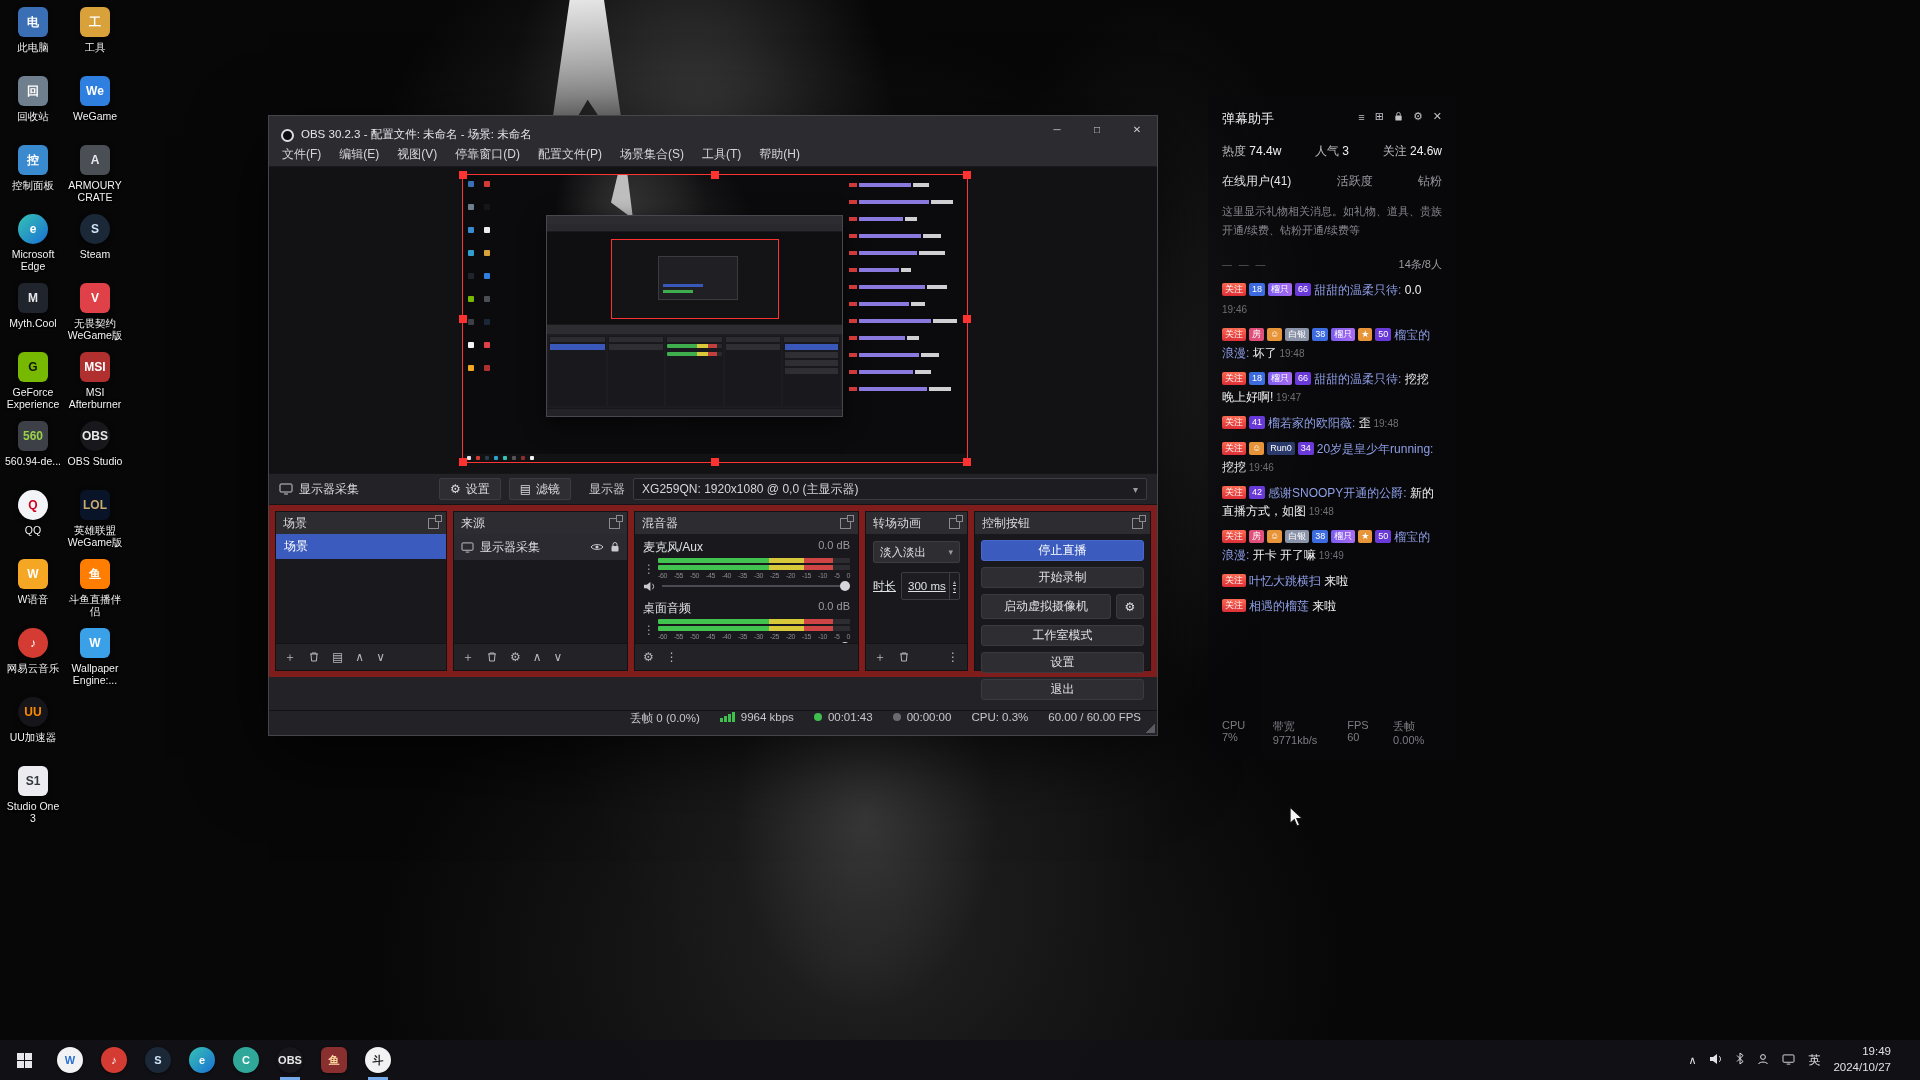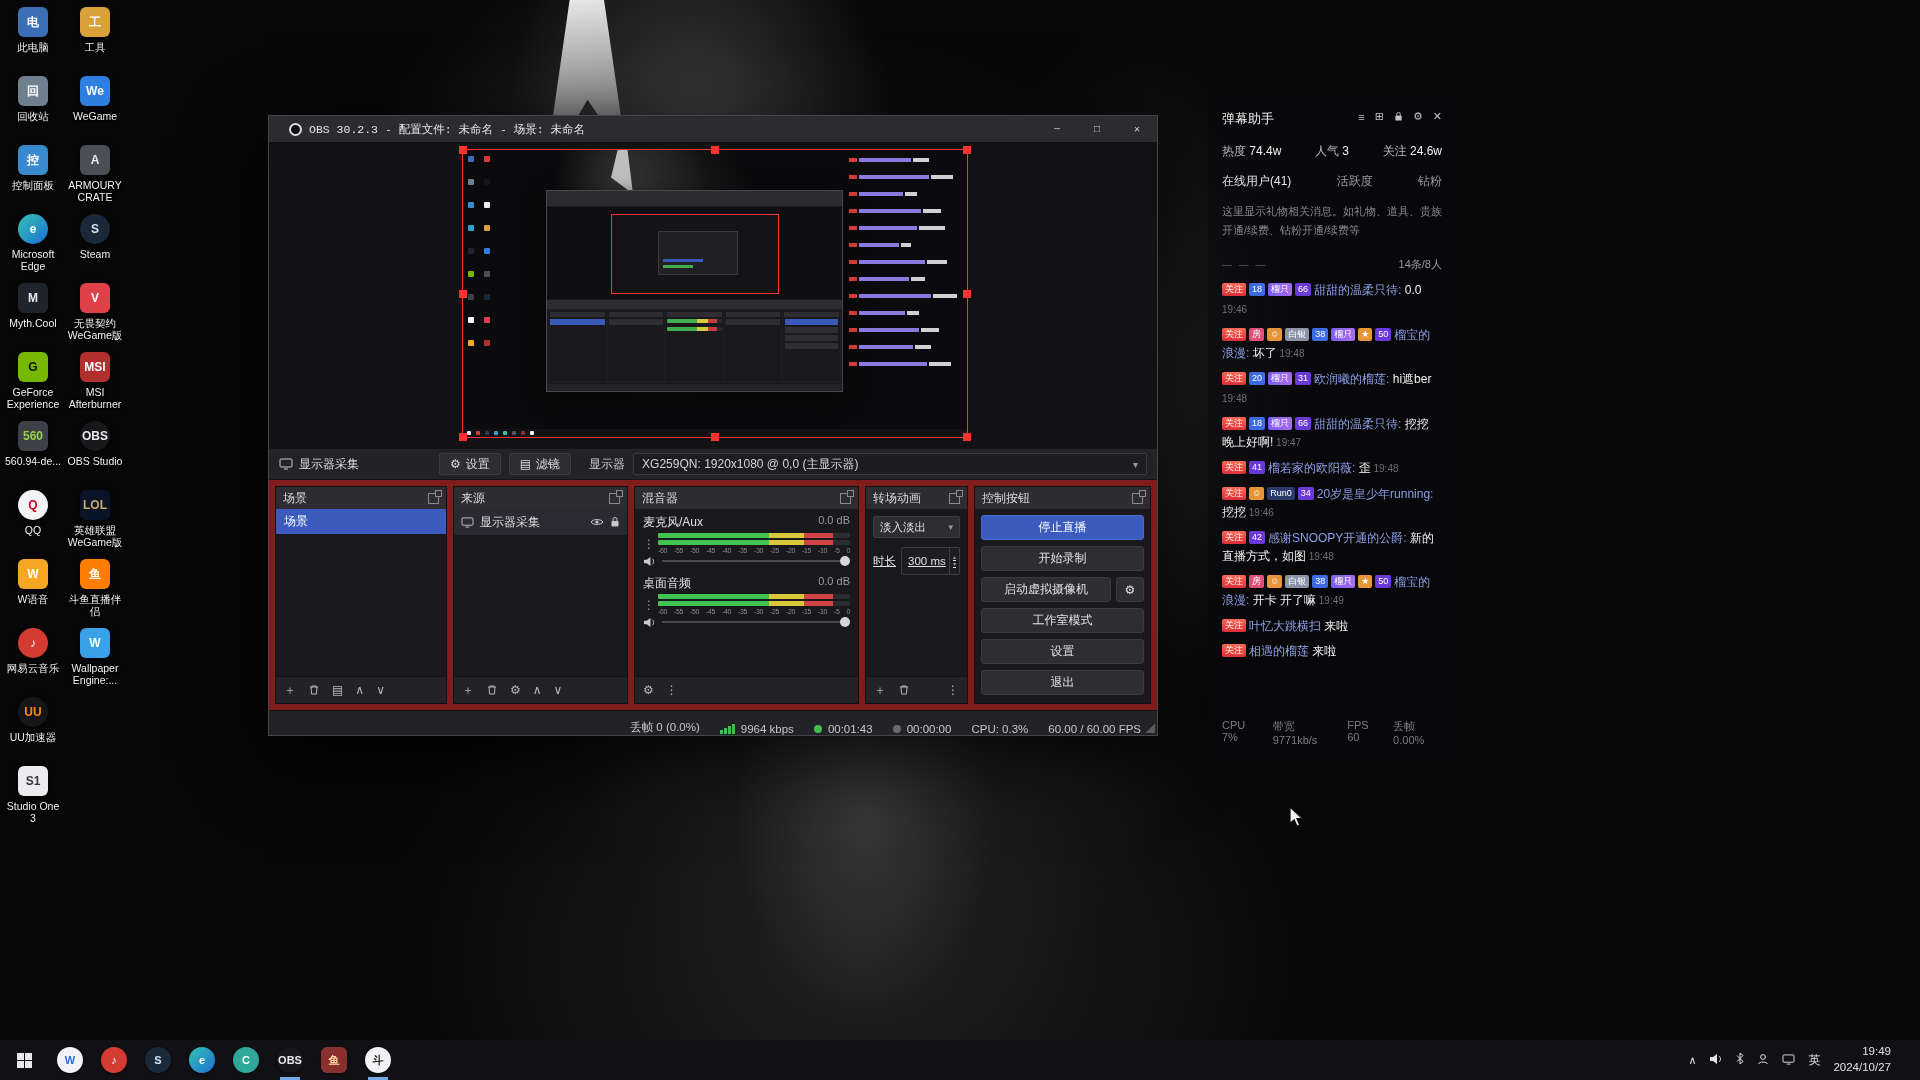--- a/index.html
+++ b/index.html
@@ -21,21 +21,21 @@
 
   
   .desktop-icons{position:absolute;left:2px;top:2px;display:grid;grid-template-rows:repeat(12,69px);grid-auto-flow:column;grid-auto-columns:62px;z-index:2;}
   .dicon{display:flex;flex-direction:column;align-items:center;padding-top:5px;gap:4px;}
   .dimg{width:30px;height:30px;border-radius:6px;display:flex;align-items:center;justify-content:center;font-size:12px;font-weight:bold;box-shadow:0 2px 5px rgba(0,0,0,.55);}
   .dimg.circ{border-radius:50%;}
   .dlabel{font-size:10.5px;color:#f2f2f2;text-align:center;line-height:1.15;text-shadow:0 1px 2px #000,0 0 3px #000;max-width:60px;overflow:hidden;display:-webkit-box;-webkit-line-clamp:2;-webkit-box-orient:vertical;}
 
   
   .obs-window{position:absolute;left:268px;top:115px;width:890px;height:621px;background:#232327;border:1px solid #45454b;box-shadow:0 22px 70px rgba(0,0,0,.72);display:flex;flex-direction:column;color:#dfe0e3;font-size:12px;z-index:5;box-sizing:border-box;}
-  .titlebar{height:26px;flex:0 0 26px;display:flex;align-items:center;background:#2b2b30;padding-left:20px;gap:7px;font-family:Liberation Mono, monospace;}
+  .titlebar{height:26px;flex:0 0 26px;display:flex;align-items:flex-end;background:#2b2b30;padding-left:12px;gap:7px;}
   .obs-logo{width:13px;height:13px;border-radius:50%;background:#0d0d10;border:2px solid #dcdce0;box-sizing:border-box;}
   .title-text{font-size:11.5px;color:#e6e6ea;}
   .win-btns{margin-left:auto;display:flex;height:100%;}
   .win-btn{width:40px;height:100%;background:none;border:none;color:#cfcfd4;font-size:10px;display:flex;align-items:center;justify-content:center;font-family:inherit;cursor:default;}
   .menubar{height:24px;flex:0 0 24px;display:flex;align-items:center;background:#2b2b30;border-bottom:1px solid #1a1a1e;padding-left:4px;}
   .menu-item{padding:0 9px;font-size:12px;color:#d6d6da;}
 
   
   .preview{flex:0 0 306px;position:relative;background:#121215;overflow:hidden;}
   .capture{position:absolute;left:193px;top:7px;width:506px;height:289px;background:#0b0b0d;border:1px solid #ff3232;box-sizing:border-box;}
@@ -117,21 +117,21 @@
   .spin{flex:1;height:28px;background:#1d1d21;border:1px solid #3c3c42;border-radius:2px;display:flex;align-items:center;padding-left:6px;box-sizing:border-box;}
   .spin .arrows{margin-left:auto;display:flex;flex-direction:column;align-items:center;justify-content:center;height:100%;padding:0 3px;border-left:1px solid #3c3c42;color:#9a9aa0;font-size:6px;line-height:1.15;}
   .ctl-body{padding:6px;display:flex;flex-direction:column;gap:6px;}
   .ctl-btn{height:25px;background:#2d2d32;border:1px solid #3a3a40;border-radius:3px;color:#e2e2e6;font-size:12px;font-family:inherit;width:100%;}
   .ctl-btn.primary{background:#3b5bbf;border-color:#4868cf;color:#fff;}
   .ctl-row{display:flex;gap:5px;}
   .ctl-row .ctl-btn:first-child{flex:1;}
   .ctl-btn.gear{width:28px;flex:0 0 28px;padding:0;}
 
   
-  .statusbar{flex:0 0 24px;display:flex;align-items:flex-end;justify-content:flex-end;gap:20px;padding:0 16px 0 10px;background:#232327;border-top:1px solid #131316;font-size:11.5px;color:#c6c6cc;position:relative;}
+  .statusbar{flex:0 0 24px;display:flex;align-items:flex-start;justify-content:flex-end;gap:20px;padding:0 16px 0 10px;background:#232327;border-top:1px solid #131316;font-size:11.5px;color:#c6c6cc;position:relative;margin-top:33px;}
   .sb-item{display:flex;align-items:center;}
   .sig{display:inline-flex;align-items:flex-end;gap:1px;margin-right:6px;}
   .sig i{width:3px;background:#3fbf4f;display:block;}
   .sig i:nth-child(1){height:4px;}.sig i:nth-child(2){height:6px;}.sig i:nth-child(3){height:8px;}.sig i:nth-child(4){height:10px;}
   .dot{display:inline-block;width:8px;height:8px;border-radius:50%;margin-right:6px;}
   .dot.live{background:#3fbf4f;}
   .dot.rec{background:#6a6a70;}
   .grip{position:absolute;right:2px;bottom:2px;width:10px;height:10px;background:linear-gradient(135deg,transparent 55%,#5a5a60 55%);}
 
   
@@ -289,20 +289,30 @@
     <header class="titlebar">
       <span class="obs-logo"></span>
       <span class="title-text">OBS 30.2.3 - 配置文件: 未命名 - 场景: 未命名</span>
       <span class="win-btns">
         <button class="win-btn">─</button>
         <button class="win-btn">□</button>
         <button class="win-btn">✕</button>
       </span>
     </header>
 
+    <nav class="menubar">
+        <span class="menu-item">文件(F)</span>
+        <span class="menu-item">编辑(E)</span>
+        <span class="menu-item">视图(V)</span>
+        <span class="menu-item">停靠窗口(D)</span>
+        <span class="menu-item">配置文件(P)</span>
+        <span class="menu-item">场景集合(S)</span>
+        <span class="menu-item">工具(T)</span>
+        <span class="menu-item">帮助(H)</span>
+      </nav>
 
     <div class="preview">
       <div class="capture">
         <div class="cap-wp"></div>
         <div class="cap-icons">
             <i style="background: rgb(58, 111, 181);"></i>
             <i style="background: rgb(111, 127, 142);"></i>
             <i style="background: rgb(58, 138, 208);"></i>
             <i style="background: rgb(47, 159, 208);"></i>
             <i style="background: rgb(32, 36, 44);"></i>
@@ -744,21 +754,20 @@
       <span>钻粉</span>
     </div>
     <p class="dm-notice">这里显示礼物相关消息。如礼物、道具、贵族开通/续费、钻粉开通/续费等</p>
     <div class="dm-divider">
       <span class="dash">— — —</span>
       <span class="count">14条/8人</span>
     </div>
     <div class="dm-list">
         <div class="chat-msg"><span class="badge b-follow">关注</span><span class="badge b-lvl">18</span><span class="badge b-medal">榴只</span><span class="badge b-vip">66</span><span class="chat-user">甜甜的温柔只待:</span><span class="chat-text"> 0.0</span><span class="chat-time"> 19:46</span></div>
         <div class="chat-msg"><span class="badge b-follow">关注</span><span class="badge b-room">房</span><span class="badge b-emoji">☺</span><span class="badge b-noble">白银</span><span class="badge b-lvl">38</span><span class="badge b-medal">榴只</span><span class="badge b-emoji">★</span><span class="badge b-vip">50</span><span class="chat-user">榴宝的浪漫:</span><span class="chat-text"> 坏了</span><span class="chat-time"> 19:48</span></div>
-        <div class="chat-msg"><span class="badge b-follow">关注</span><span class="badge b-lvl">20</span><span class="badge b-medal">榴只</span><span class="badge b-vip">31</span><span class="chat-user">欧润曦的榴莲:</span><span class="chat-text"> hi遮ber</span><span class="chat-time"> 19:48</span></div>
         <div class="chat-msg"><span class="badge b-follow">关注</span><span class="badge b-lvl">18</span><span class="badge b-medal">榴只</span><span class="badge b-vip">66</span><span class="chat-user">甜甜的温柔只待:</span><span class="chat-text"> 挖挖 晚上好啊!</span><span class="chat-time"> 19:47</span></div>
         <div class="chat-msg"><span class="badge b-follow">关注</span><span class="badge b-vip">41</span><span class="chat-user">榴若家的欧阳薇:</span><span class="chat-text"> 歪</span><span class="chat-time"> 19:48</span></div>
         <div class="chat-msg"><span class="badge b-follow">关注</span><span class="badge b-emoji">☺</span><span class="badge b-name">Run0</span><span class="badge b-vip">34</span><span class="chat-user">20岁是皇少年running:</span><span class="chat-text"> 挖挖</span><span class="chat-time"> 19:46</span></div>
         <div class="chat-msg"><span class="badge b-follow">关注</span><span class="badge b-vip">42</span><span class="chat-user">感谢SNOOPY开通的公爵:</span><span class="chat-text"> 新的直播方式，如图</span><span class="chat-time"> 19:48</span></div>
         <div class="chat-msg"><span class="badge b-follow">关注</span><span class="badge b-room">房</span><span class="badge b-emoji">☺</span><span class="badge b-noble">白银</span><span class="badge b-lvl">38</span><span class="badge b-medal">榴只</span><span class="badge b-emoji">★</span><span class="badge b-vip">50</span><span class="chat-user">榴宝的浪漫:</span><span class="chat-text"> 开卡 开了嘛</span><span class="chat-time"> 19:49</span></div>
         <div class="chat-msg"><span class="badge b-follow">关注</span><span class="chat-user">叶忆大跳横扫</span><span class="chat-text"> 来啦</span></div>
         <div class="chat-msg"><span class="badge b-follow">关注</span><span class="chat-user">相遇的榴莲</span><span class="chat-text"> 来啦</span></div>
       </div>
     <div class="dm-footer">
         <span>CPU 7%</span>

